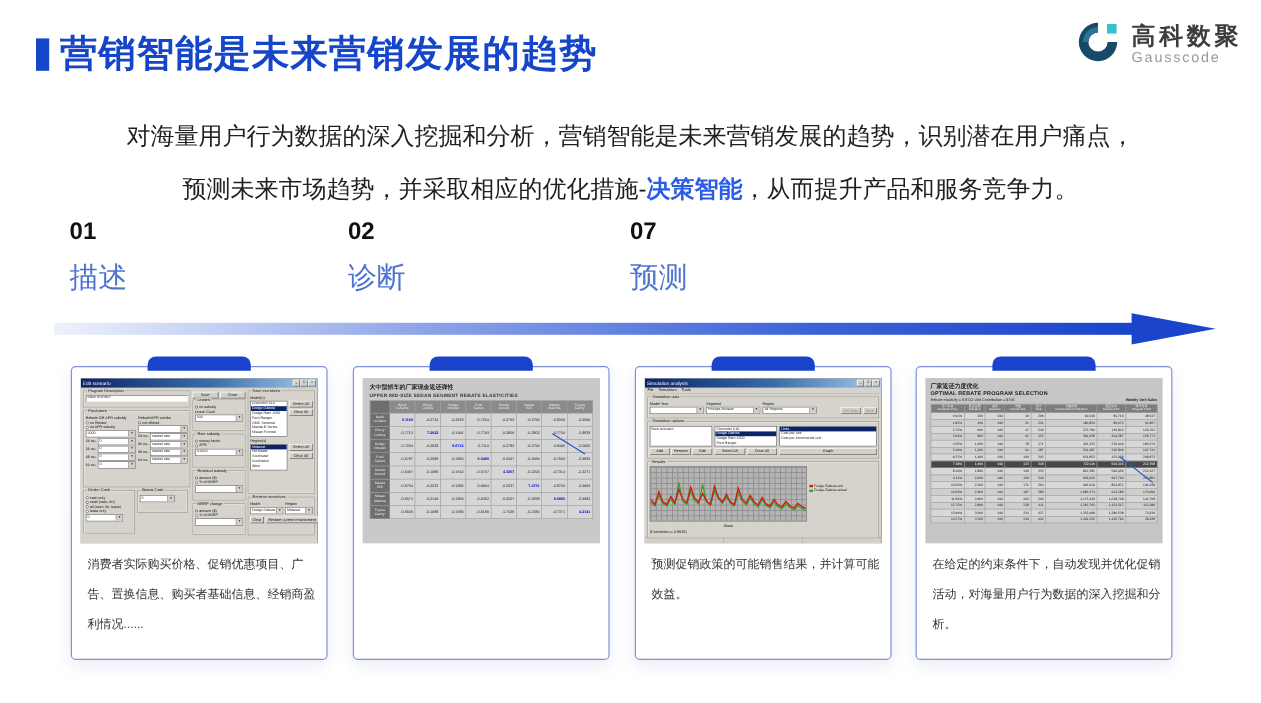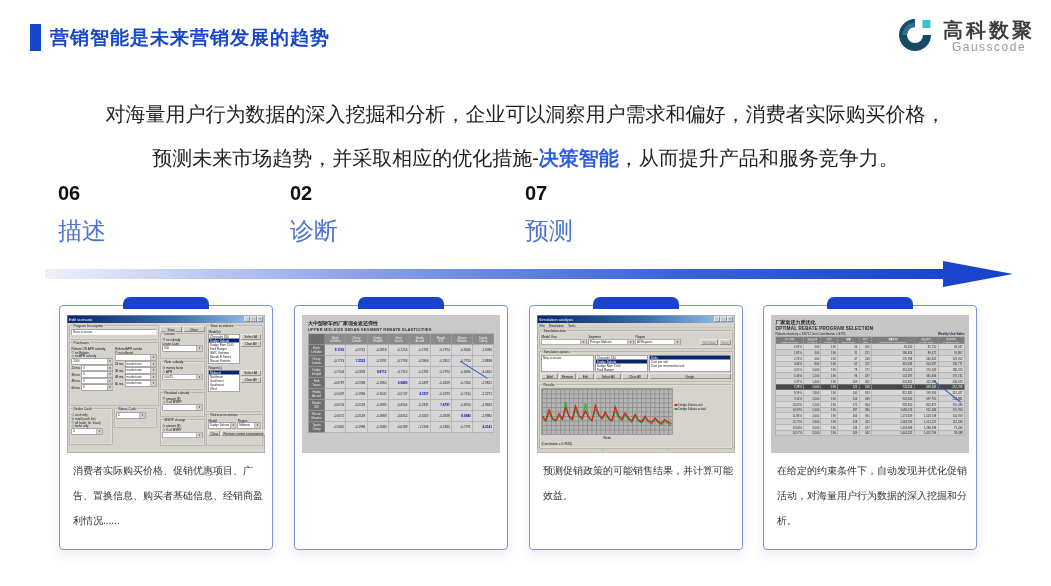--- a/index.html
+++ b/index.html
@@ -2,23 +2,23 @@
 <html><head>
 <meta charset="utf-8">
 <style>
   html,body{margin:0;padding:0;background:#fff;}
   body{font-family:"Liberation Sans","DejaVu Sans",sans-serif;}
   .slide{position:relative;width:1051px;height:586px;background:#fff;overflow:hidden;}
 
   
   .title-row{position:absolute;left:30px;top:24px;display:flex;align-items:center;gap:9px;}
   .accent-bar{width:11px;height:27px;background:#1545c8;}
-  .page-title{font-size:19px;font-weight:800;color:#1545c8;letter-spacing:1px;}
+  .page-title{font-size:31px;font-weight:800;color:#1545c8;letter-spacing:1px;}
   .logo{position:absolute;right:16px;top:14px;display:flex;align-items:center;gap:7px;}
-  .logo-text{display:flex;flex-direction:column;line-height:1.05;text-align:center;}
+  .logo-text{display:flex;flex-direction:column;line-height:1.05;}
   .logo-cn{font-size:20px;font-weight:700;color:#3d3d3d;letter-spacing:3px;}
   .logo-en{font-size:12px;color:#9a9a9a;letter-spacing:1.5px;}
 
   
   .intro{position:absolute;left:40px;right:40px;top:92px;text-align:center;
          font-size:20px;font-weight:500;color:#1f1f1f;line-height:44px;}
   .intro .hl{color:#2b5ce6;font-weight:700;}
 
   
   .step{position:absolute;top:182px;}
@@ -134,26 +134,26 @@
         <rect x="28.5" y="6" width="8" height="8" fill="#35c3cf"></rect>
       </svg>
     </span>
     <span class="logo-text">
       <span class="logo-cn">高科数聚</span>
       <span class="logo-en">Gausscode</span>
     </span>
   </div>
 
   <div class="intro">
-    <span>对海量用户行为数据的深入挖掘和分析，企业可以洞察用户需求和偏好，消费者实际购买价格，</span><br>
+    <span>对海量用户行为数据的深入挖掘和分析，营销智能是未来营销发展的趋势，识别潜在用户痛点，</span><br>
     <span>预测未来市场趋势，并采取相应的优化措施-</span><span class="hl">决策智能</span><span>，从而提升产品和服务竞争力。</span>
   </div>
 
   <div class="step" style="left:58px">
-    <div class="step-num">06</div>
+    <div class="step-num">01</div>
     <div class="step-label">描述</div>
   </div>
   <div class="step" style="left:290px">
     <div class="step-num">02</div>
     <div class="step-label">诊断</div>
   </div>
   <div class="step" style="left:525px">
     <div class="step-num">07</div>
     <div class="step-label">预测</div>
   </div>

